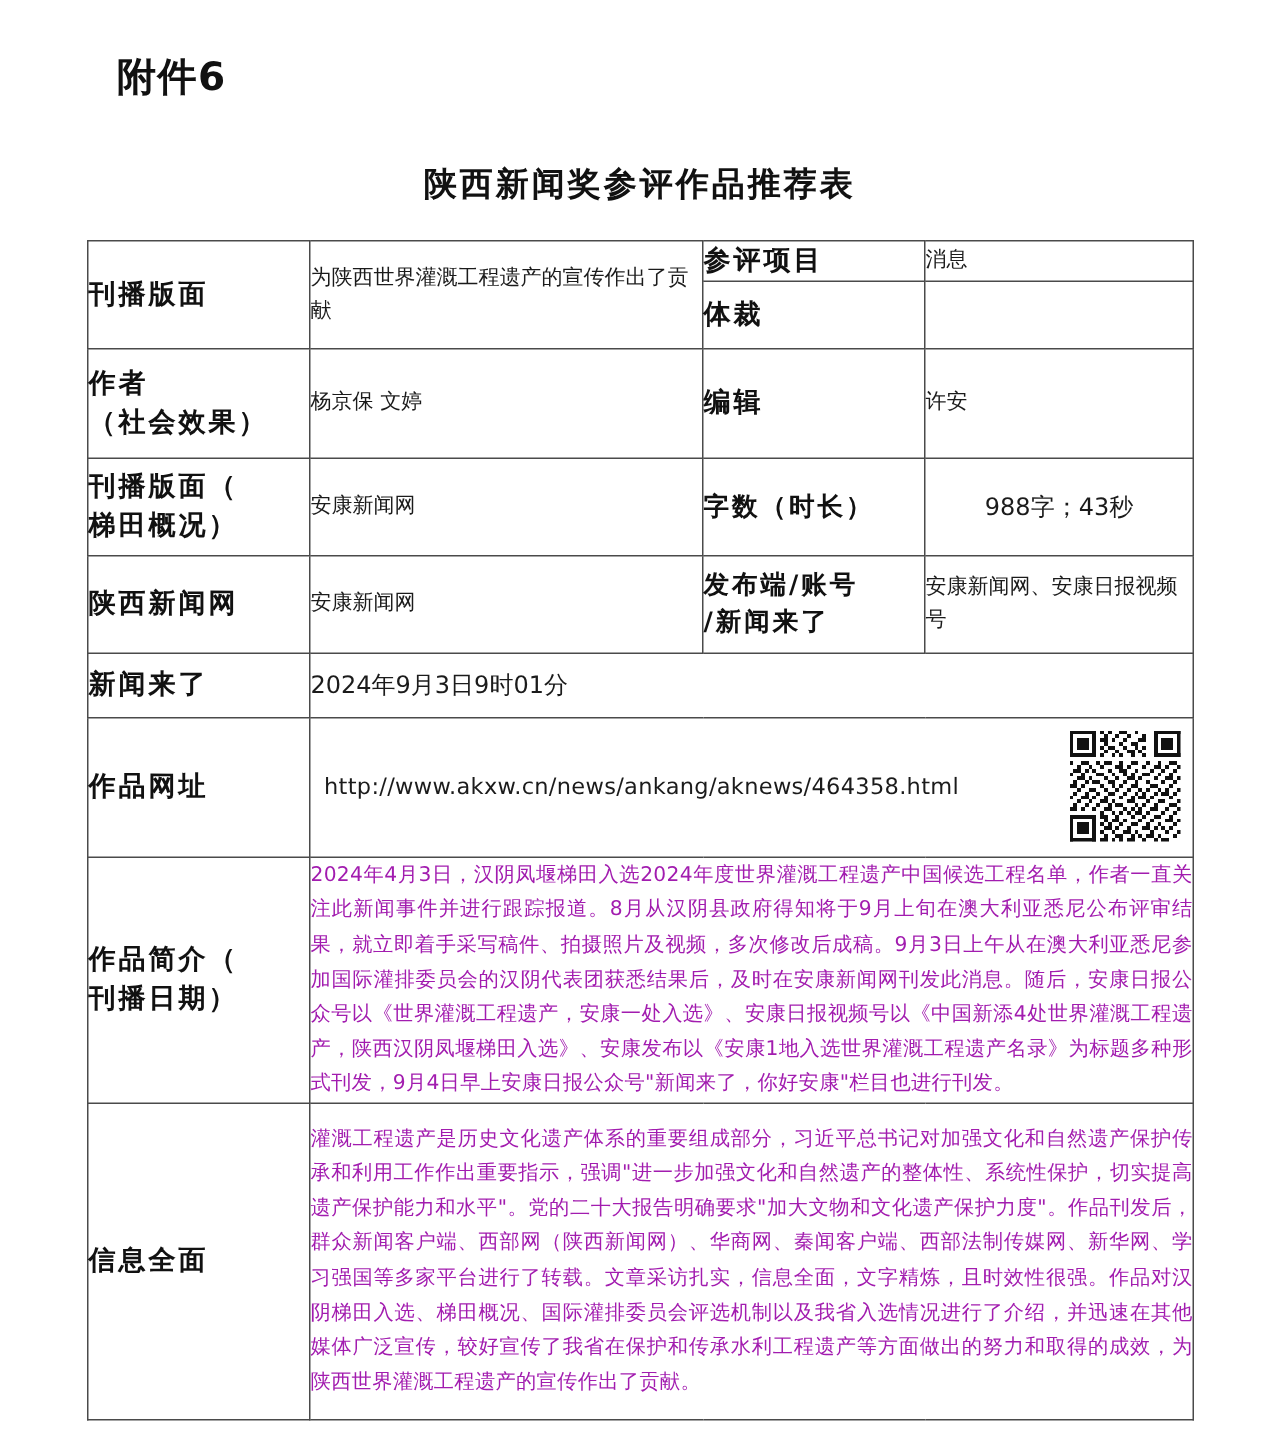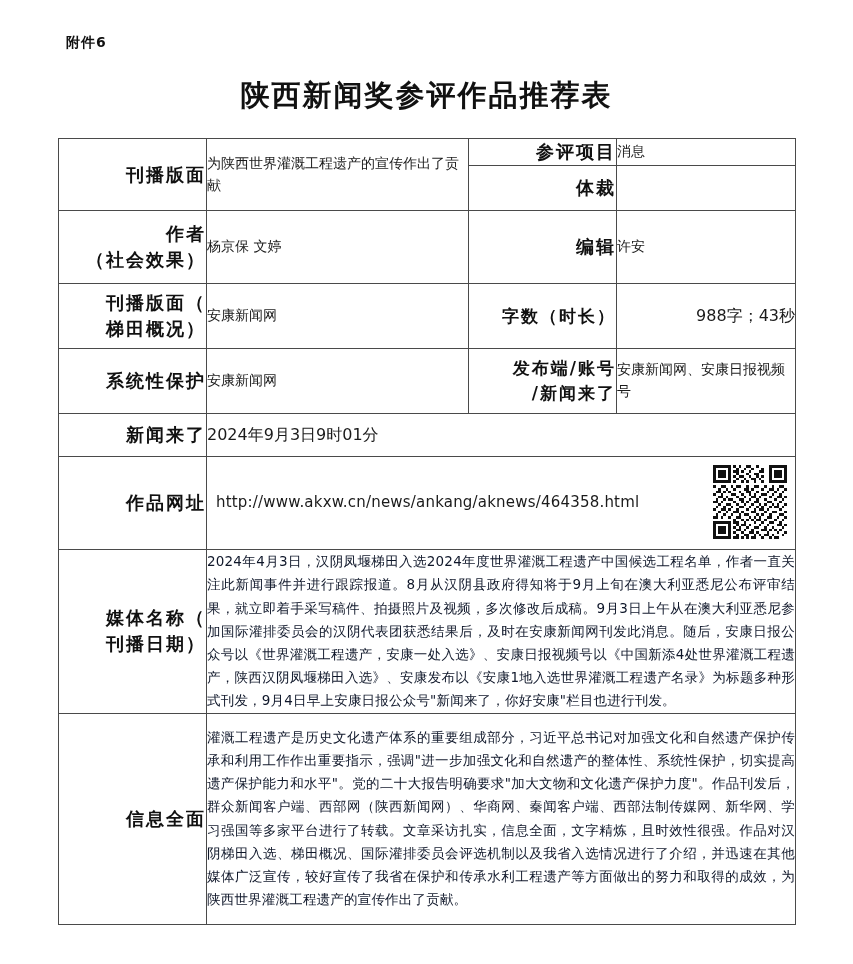--- a/index.html
+++ b/index.html
@@ -17,49 +17,49 @@
   }
   .page {
     width: 853px;
     height: 964px;
     position: relative;
     box-sizing: border-box;
     padding: 0 58px;
   }
   .attach-label {
     position: absolute;
-    left: 66px;
+    left: 78px;
     top: 34px;
-    font-size: 14px;
+    font-size: 26px;
     font-weight: 700;
     letter-spacing: 1px;
     color: #111;
   }
   .doc-title {
     text-align: center;
-    font-size: 29px;
+    font-size: 22px;
     font-weight: 700;
     letter-spacing: 2px;
-    padding-top: 76px;
+    padding-top: 108px;
     padding-bottom: 22px;
     color: #111;
   }
   table.form {
     border-collapse: collapse;
     width: 737px;
     margin: 0 auto;
     table-layout: fixed;
   }
   table.form td {
     border: 1px solid #4a4a4a;
     vertical-align: middle;
     padding: 0;
   }
   .lbl {
-    text-align: right;
+    text-align: left;
     font-size: 18px;
     font-weight: 700;
     letter-spacing: 2px;
     color: #111;
     line-height: 1.45;
     padding: 6px 4px;
   }
   .lbl-sm {
     font-size: 17px;
     margin-left: 12px;
@@ -76,21 +76,21 @@
     font-size: 16px;
   }
   .val-top {
     vertical-align: top;
   }
   .para {
     font-size: 13.5px;
     line-height: 1.72;
     text-align: justify;
     padding: 8px 10px 9px 9px;
-    color: #0f172a;
+    color: #a21caf;
     letter-spacing: 0.2px;
   }
   .url {
     font-size: 15px;
     letter-spacing: 0.2px;
     padding-left: 9px;
   }
   .urlcell {
     position: relative;
   }
@@ -142,25 +142,25 @@
         <td class="val">许安</td>
       </tr>
 
       <tr>
         <td class="lbl" style="height:64px">
           <div>刊播版面（</div>
           <div>梯田概况）</div>
         </td>
         <td class="val">安康新闻网</td>
         <td class="lbl lbl-sm">字数（时长）</td>
-        <td class="val val-lg" style="text-align:right">988字；43秒</td>
-      </tr>
-
-      <tr>
-        <td class="lbl" style="height:64px">系统性保护</td>
+        <td class="val val-lg" style="text-align:center">988字；43秒</td>
+      </tr>
+
+      <tr>
+        <td class="lbl" style="height:64px">陕西新闻网</td>
         <td class="val">安康新闻网</td>
         <td class="lbl lbl-sm">
           <div>发布端/账号</div>
           <div>/新闻来了</div>
         </td>
         <td class="val">安康新闻网、安康日报视频号</td>
       </tr>
 
       <tr>
         <td class="lbl" style="height:42px">新闻来了</td>
@@ -394,21 +394,21 @@
                   <rect x="22" y="28" width="1" height="1"></rect>
                   <rect x="24" y="28" width="2" height="1"></rect>
               </g>
             </svg>
           </div>
         </td>
       </tr>
 
       <tr>
         <td class="lbl" style="height:152px">
-          <div>媒体名称（</div>
+          <div>作品简介（</div>
           <div>刊播日期）</div>
         </td>
         <td colspan="3" class="para val-top">2024年4月3日，汉阴凤堰梯田入选2024年度世界灌溉工程遗产中国候选工程名单，作者一直关注此新闻事件并进行跟踪报道。8月从汉阴县政府得知将于9月上旬在澳大利亚悉尼公布评审结果，就立即着手采写稿件、拍摄照片及视频，多次修改后成稿。9月3日上午从在澳大利亚悉尼参加国际灌排委员会的汉阴代表团获悉结果后，及时在安康新闻网刊发此消息。随后，安康日报公众号以《世界灌溉工程遗产，安康一处入选》、安康日报视频号以《中国新添4处世界灌溉工程遗产，陕西汉阴凤堰梯田入选》、安康发布以《安康1地入选世界灌溉工程遗产名录》为标题多种形式刊发，9月4日早上安康日报公众号"新闻来了，你好安康"栏目也进行刊发。</td>
       </tr>
 
       <tr>
         <td class="lbl" style="height:210px">信息全面</td>
         <td colspan="3" class="para val-top">灌溉工程遗产是历史文化遗产体系的重要组成部分，习近平总书记对加强文化和自然遗产保护传承和利用工作作出重要指示，强调"进一步加强文化和自然遗产的整体性、系统性保护，切实提高遗产保护能力和水平"。党的二十大报告明确要求"加大文物和文化遗产保护力度"。作品刊发后，群众新闻客户端、西部网（陕西新闻网）、华商网、秦闻客户端、西部法制传媒网、新华网、学习强国等多家平台进行了转载。文章采访扎实，信息全面，文字精炼，且时效性很强。作品对汉阴梯田入选、梯田概况、国际灌排委员会评选机制以及我省入选情况进行了介绍，并迅速在其他媒体广泛宣传，较好宣传了我省在保护和传承水利工程遗产等方面做出的努力和取得的成效，为陕西世界灌溉工程遗产的宣传作出了贡献。</td>
       </tr>
     </tbody>

